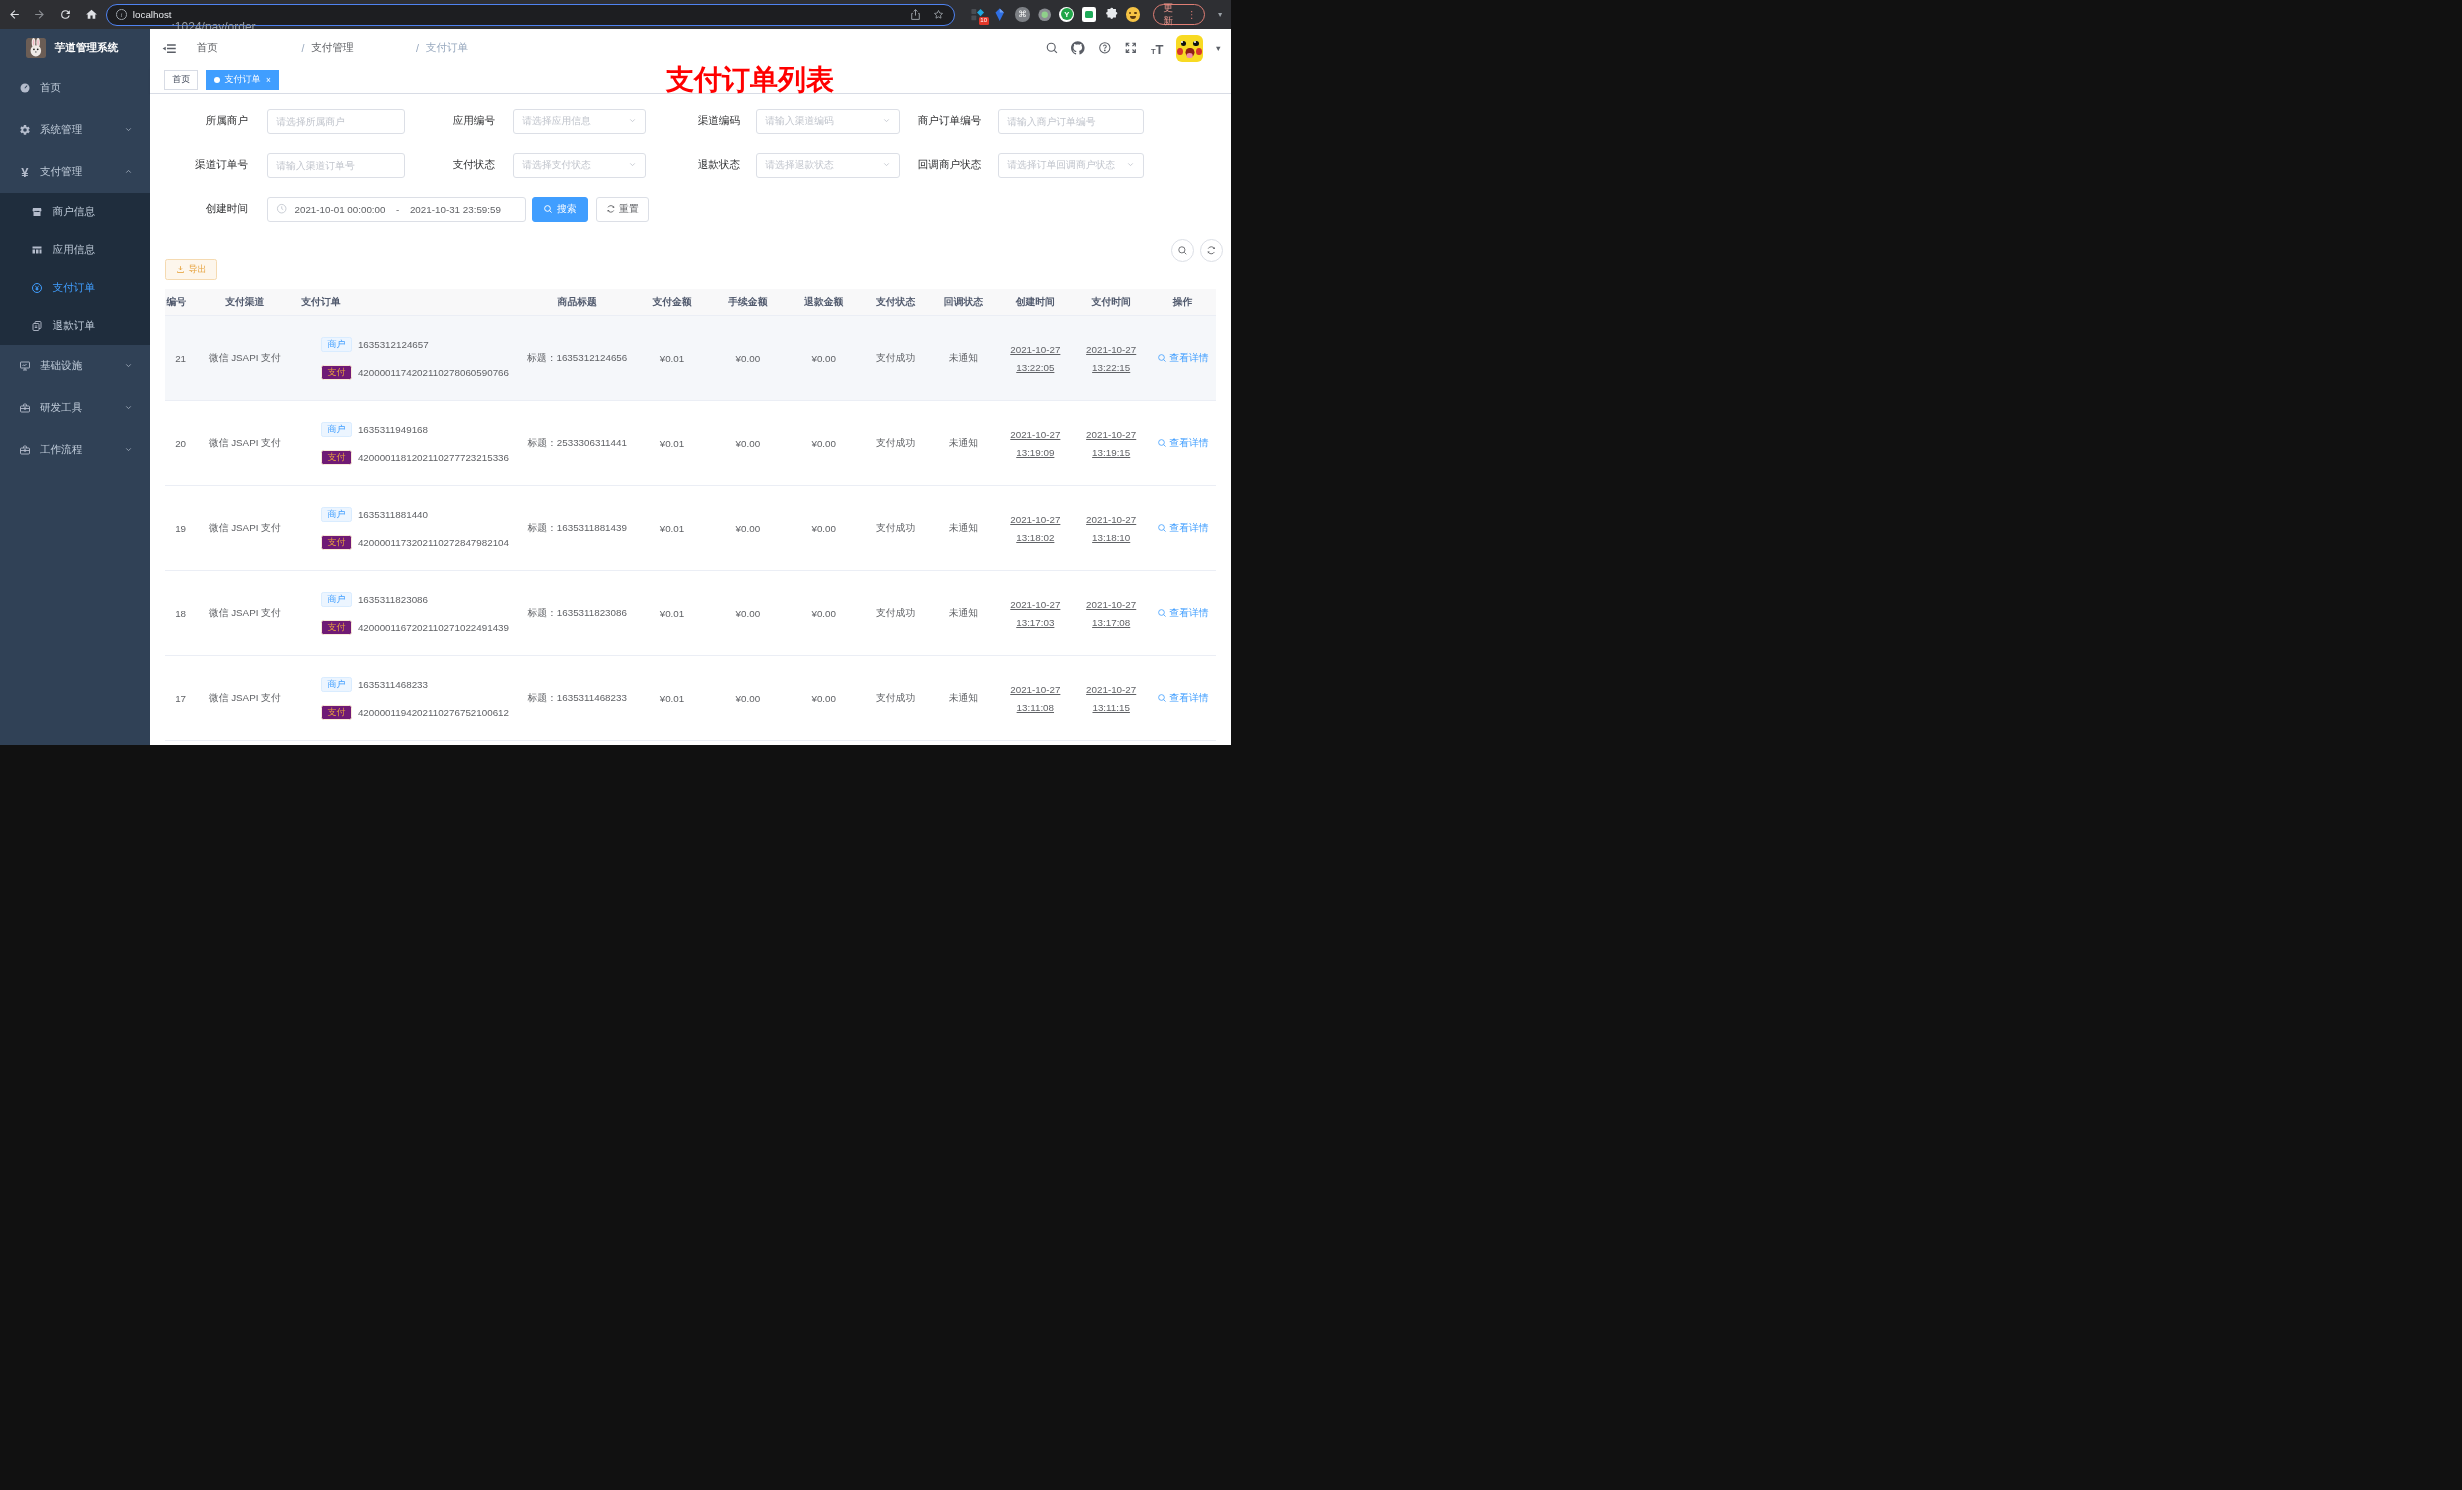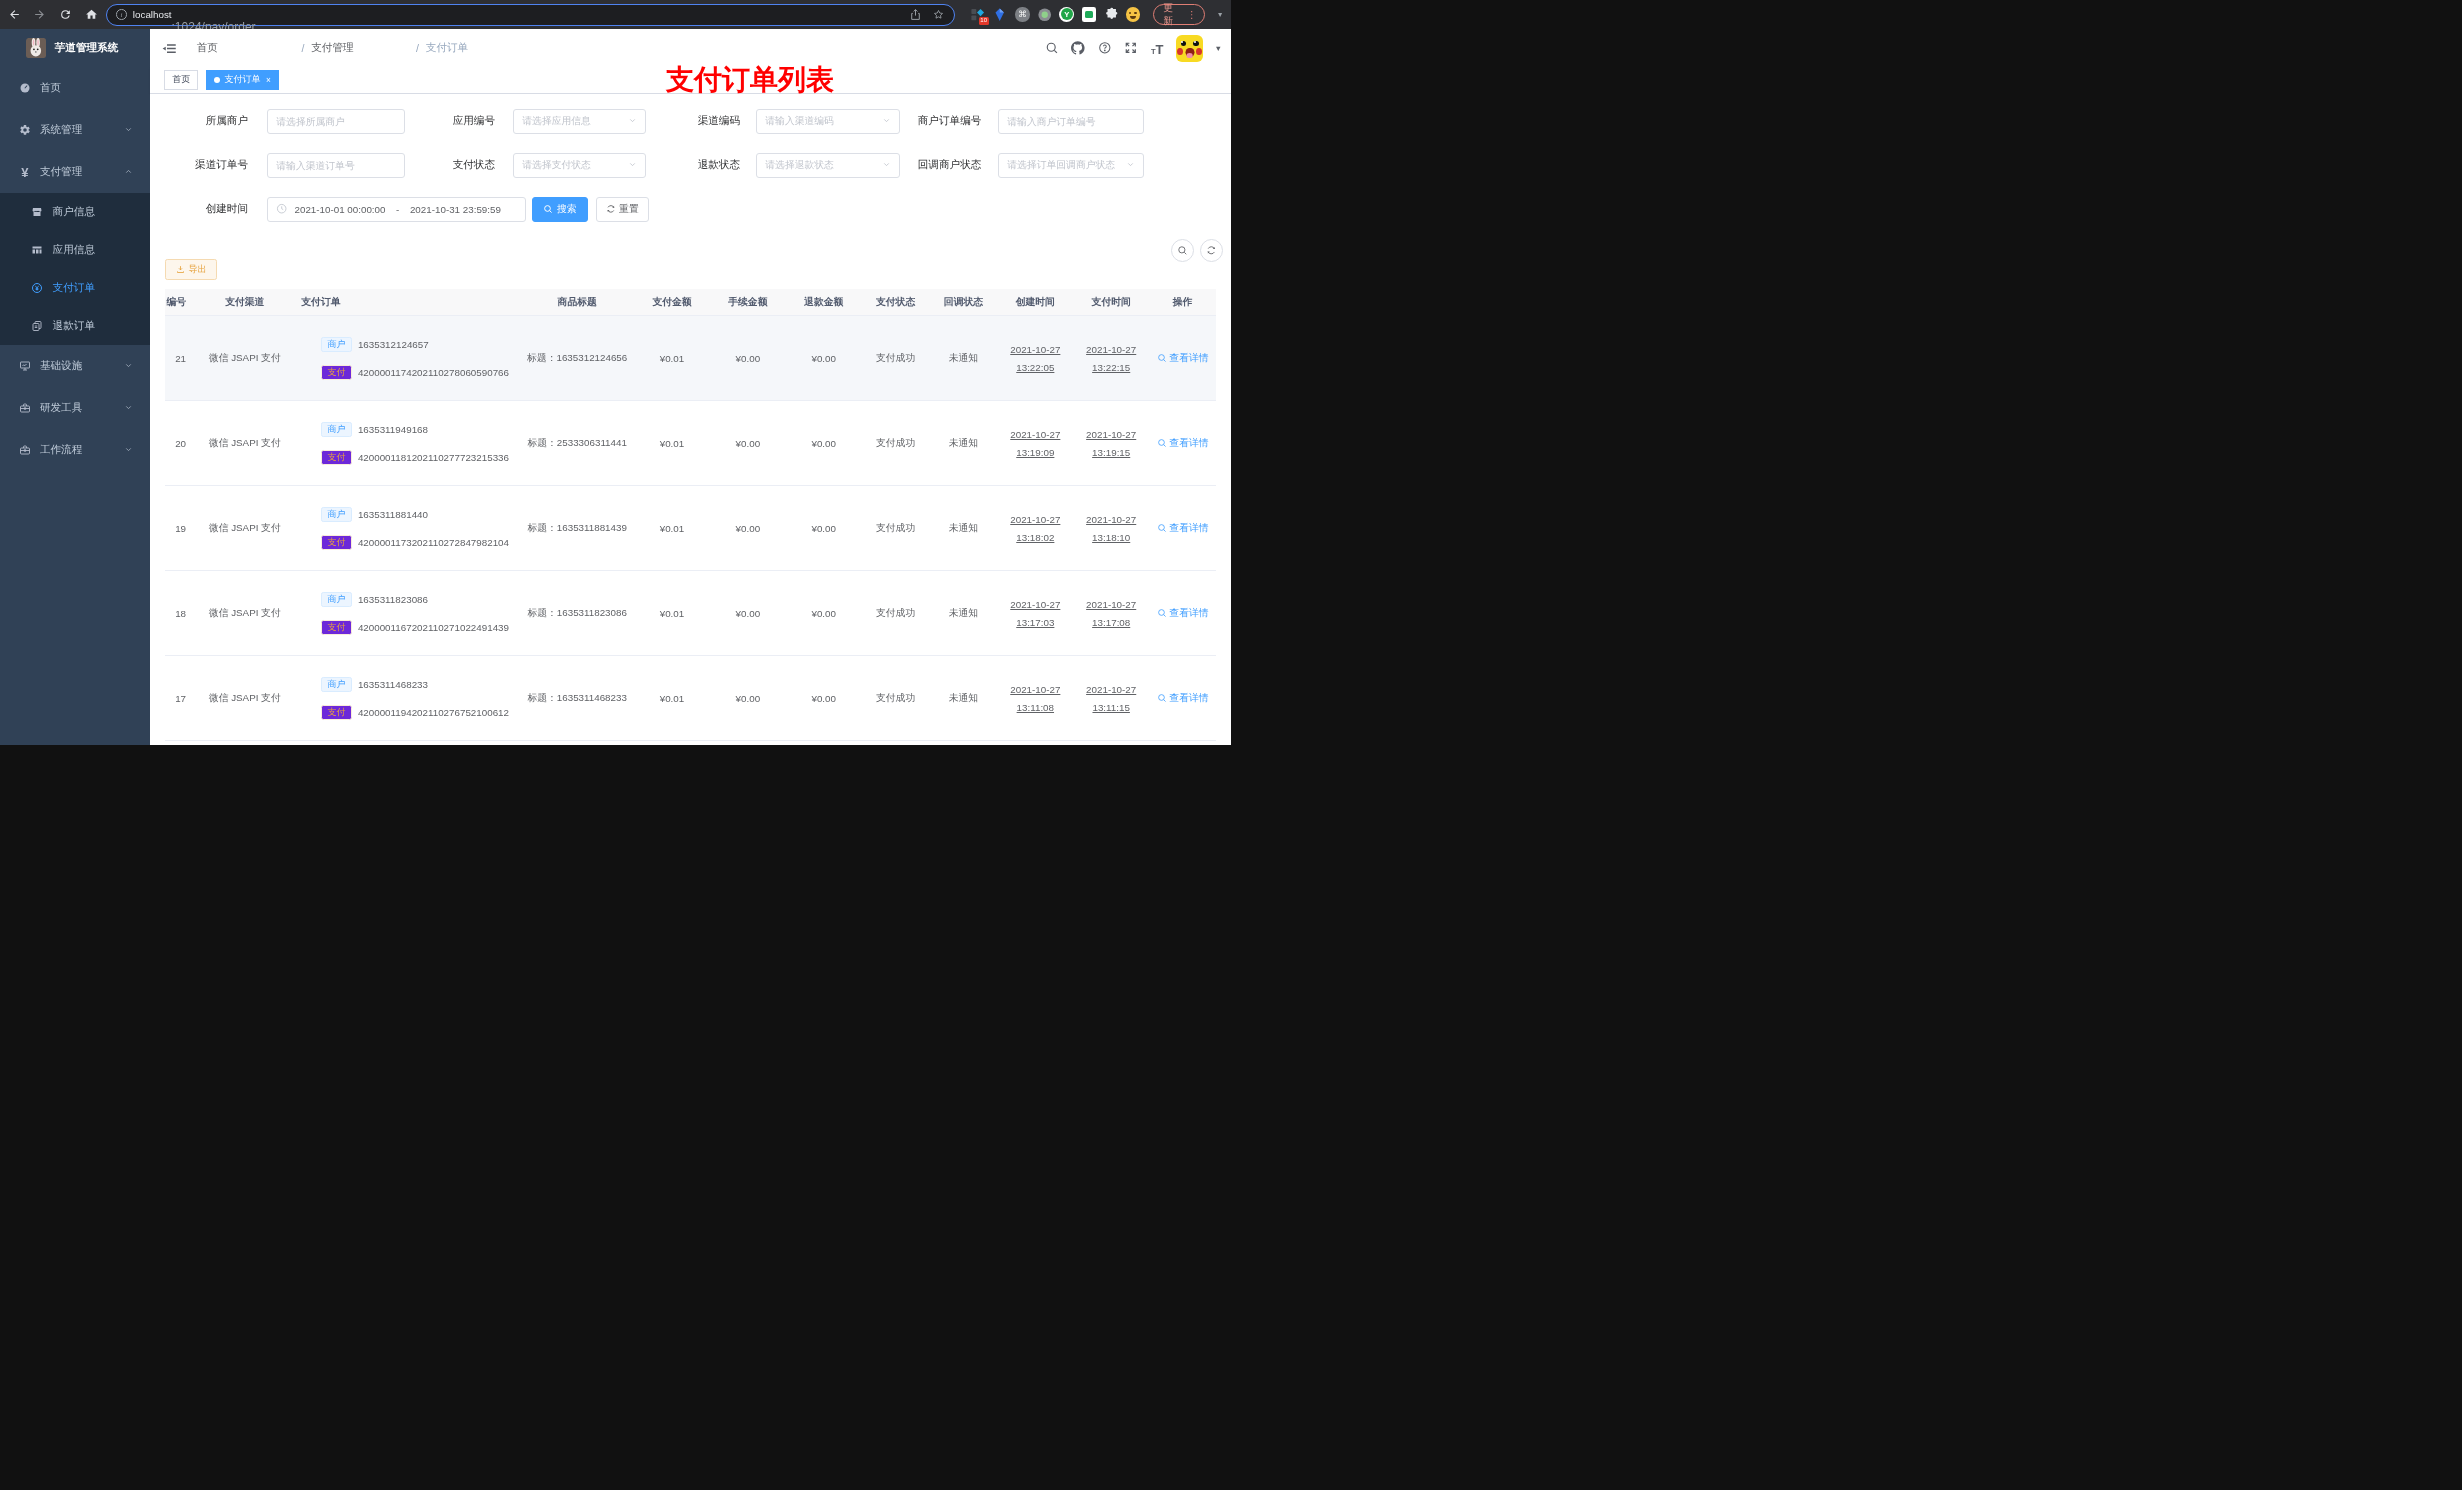--- a/index.html
+++ b/index.html
@@ -137,21 +137,21 @@
   .td { font-size:9.8px; color:#606266; display:flex; align-items:center; justify-content:center; }
   .c0{ width:76px; justify-content:flex-end; padding-right:9.8px; }
   .th.c0{ text-align:right; padding-right:9.8px; }
   .c1{ width:98px } .c2{ width:227px } .c3{ width:114px } .c4{ width:76px } .c5{ width:76px }
   .c6{ width:76px } .c7{ width:68px } .c8{ width:68px } .c9{ width:76px } .c10{ width:76px } .c11{ width:67px }
   .th.c2 { text-align:left; padding-left:7.6px; }
   .td.c2 { flex-direction:column; align-items:flex-start; justify-content:center; gap:13px; padding-left:7.6px; }
   .oline { display:flex; align-items:center; height:15px; }
   .mtag { font-size:9px; height:15px; line-height:13.6px; padding:0 5.3px; border-radius:2.3px;margin-left:20px; }
   .tag-blue { background:#ecf5ff; border:0.8px solid #d9ecff; color:#409eff; }
-  .tag-yellow { background:#6d28d9; border:0.8px solid #faecd8; color:#e6a23c; }
+  .tag-yellow { background:#701a75; border:0.8px solid #faecd8; color:#e6a23c; }
   .ono { margin-left:6px; }
   .td.c9,.td.c10 { flex-direction:column; gap:6.8px;text-decoration:underline; }
   .viewlink { color:#409eff; display:flex; align-items:center; gap:3px; cursor:pointer; }
   .viewlink svg { width:9.8px; height:9.8px; }
 </style>
 </head>
 <body>
 
 <div class="page">
 

